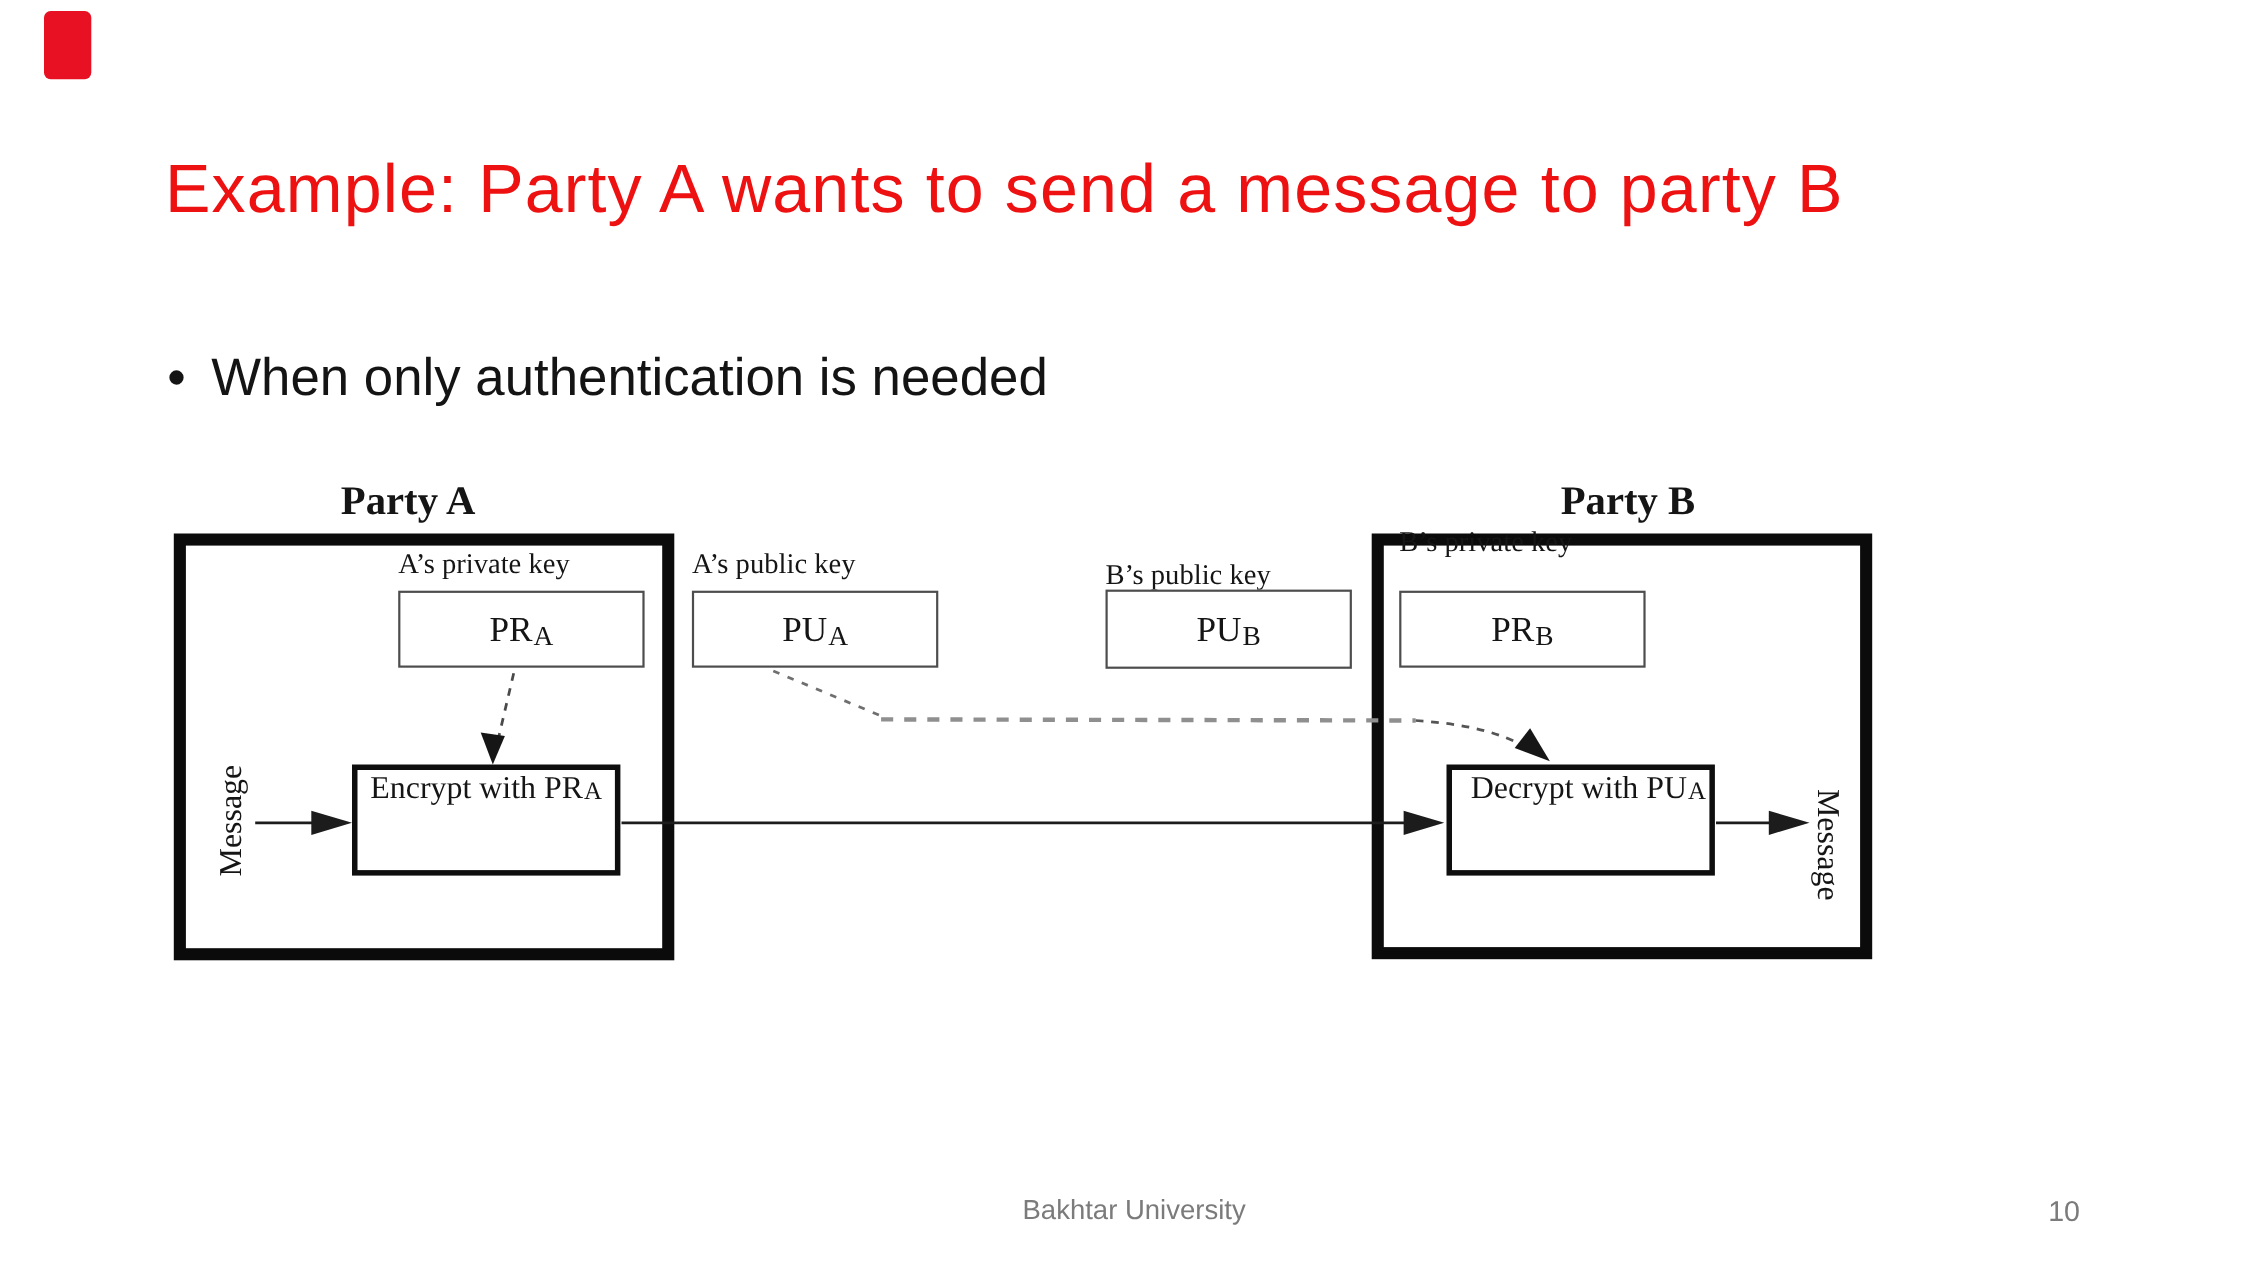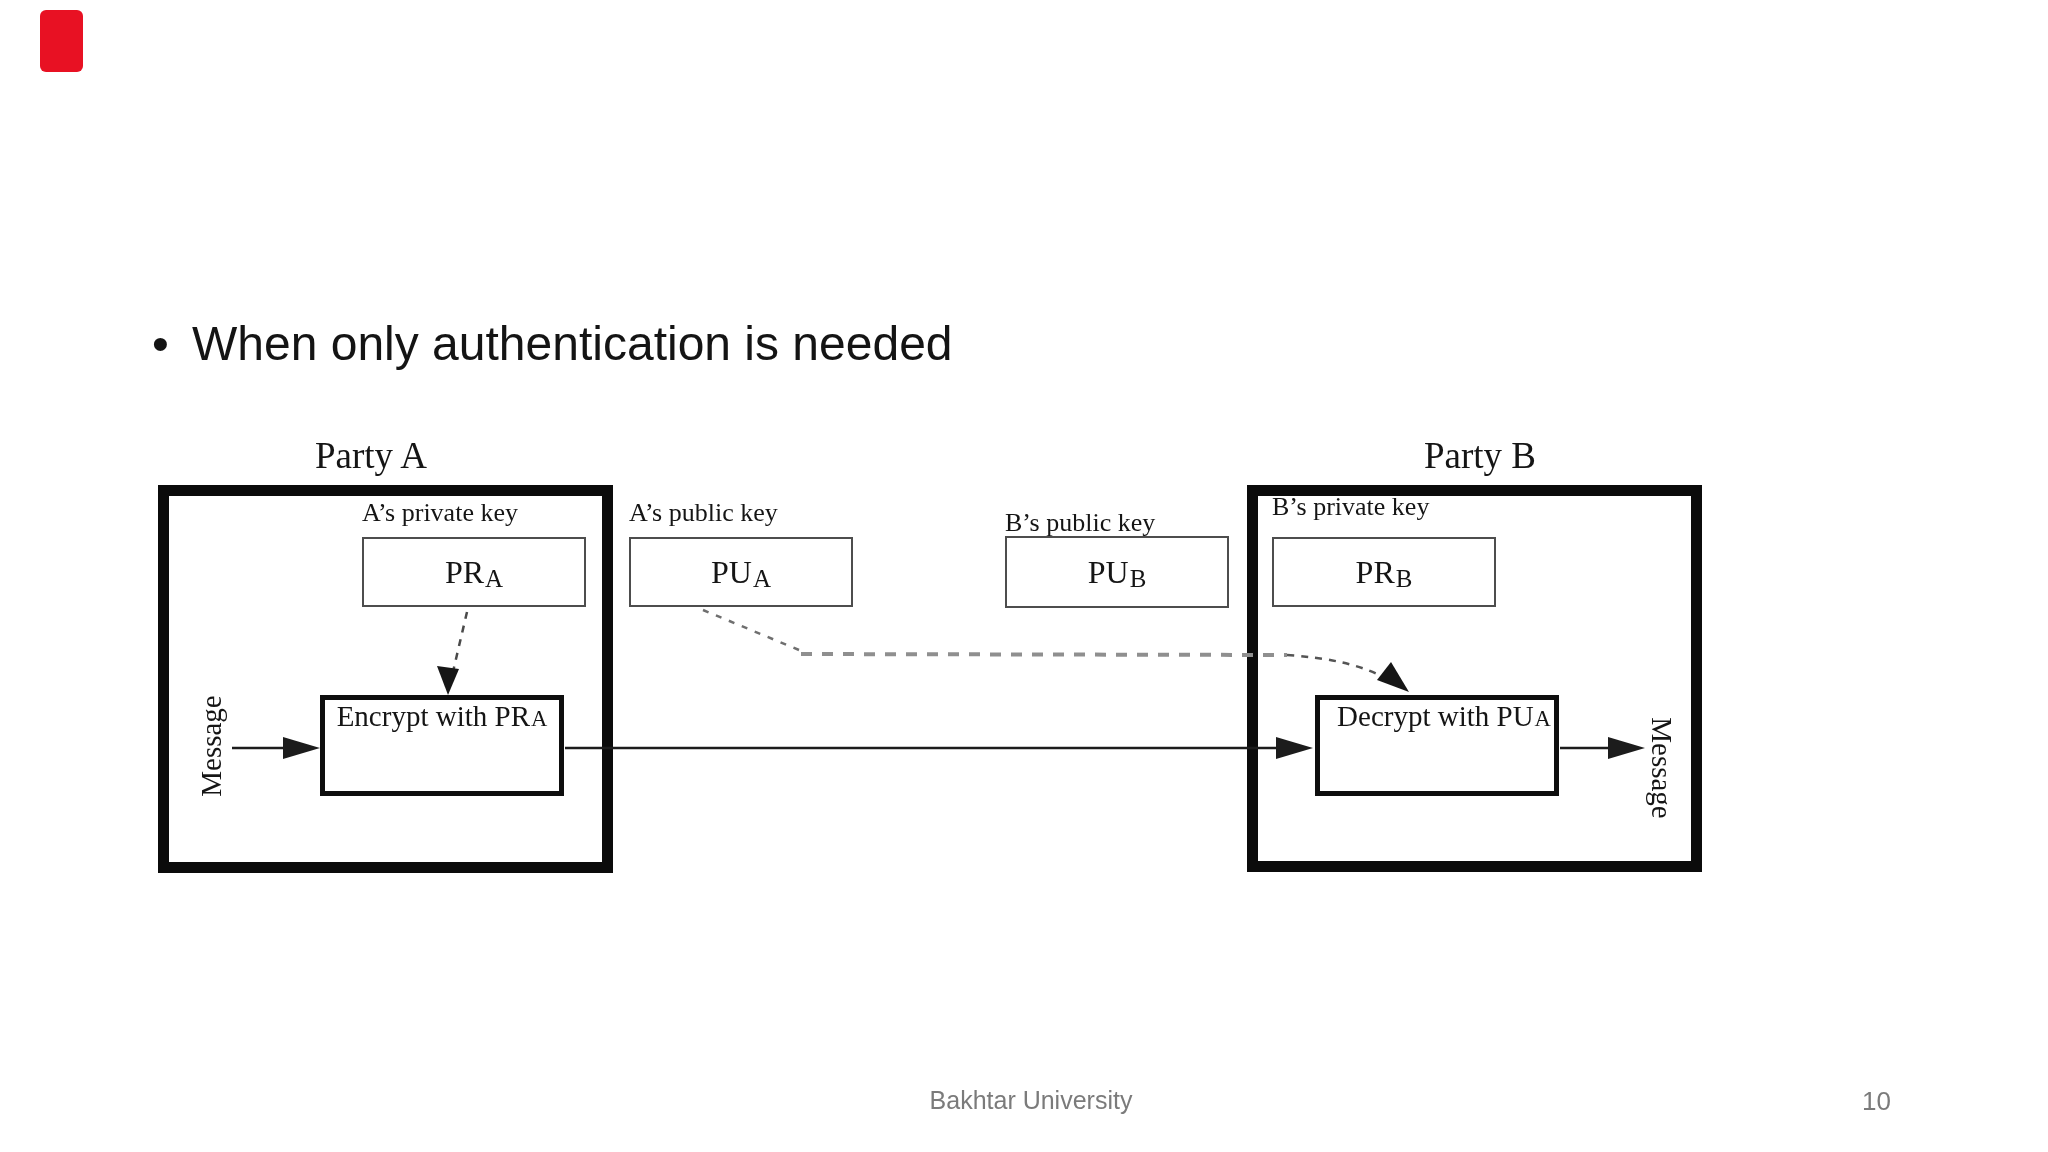--- a/index.html
+++ b/index.html
@@ -30,21 +30,21 @@
     font-size:25px;color:#7b7b7b;padding-left:14px;
   }
   .page-number{
     position:absolute;left:1862px;top:1086px;
     font-size:26px;color:#7b7b7b;
   }
   
   .diagram, .diagram *{font-family:"Liberation Serif",serif;color:#151515;}
   .party-label{
     position:absolute;width:240px;text-align:center;
-    font-size:37px;font-weight:normal;
+    font-size:37px;font-weight:bold;
   }
   .party-box{
     position:absolute;box-sizing:border-box;
     border:11px solid #0b0b0b;background:transparent;
   }
   .key-caption{
     position:absolute;width:224px;text-align:left;
     font-size:26px;white-space:nowrap;
   }
   .key-box{
@@ -71,35 +71,36 @@
   .msg-right{left:1661px;top:768px;transform:translate(-50%,-50%) rotate(90deg);}
   .wires{position:absolute;left:0;top:0;width:2048px;height:1152px;pointer-events:none;}
 </style>
 </head>
 <body>
 
 <div class="slide">
 
   <div class="corner-marker"></div>
 
+  <div class="title">Example: Party A wants to send a message to party B</div>
 
   <div class="bullet-line"><span class="bullet-glyph">•</span><span>When only authentication is needed</span></div>
 
   <div class="diagram">
 
     <div class="party-label" style="left:251px;top:434px;">Party A</div>
     <div class="party-label" style="left:1360px;top:434px;">Party B</div>
 
     <div class="party-box" style="left:158px;top:485px;width:455px;height:388px;"></div>
     <div class="party-box" style="left:1247px;top:485px;width:455px;height:387px;"></div>
 
     <div class="key-caption" style="left:362px;top:498px;">A’s private key</div>
     <div class="key-caption" style="left:629px;top:498px;">A’s public key</div>
     <div class="key-caption" style="left:1005px;top:508px;">B’s public key</div>
-    <div class="key-caption" style="left:1272px;top:492px;">B’s private key</div>
+    <div class="key-caption" style="left:1272px;top:478px;">B’s private key</div>
 
     <div class="key-box" style="left:362px;top:537px;">
         <span>PR</span>
         <span class="subscript">A</span>
       </div>
     <div class="key-box" style="left:629px;top:537px;">
         <span>PU</span>
         <span class="subscript">A</span>
       </div>
     <div class="key-box" style="left:1005px;top:536px;height:72px;">

